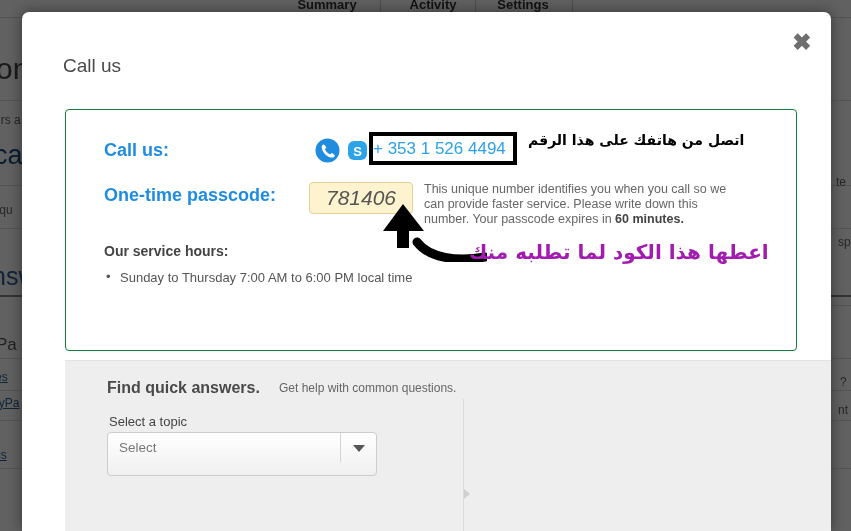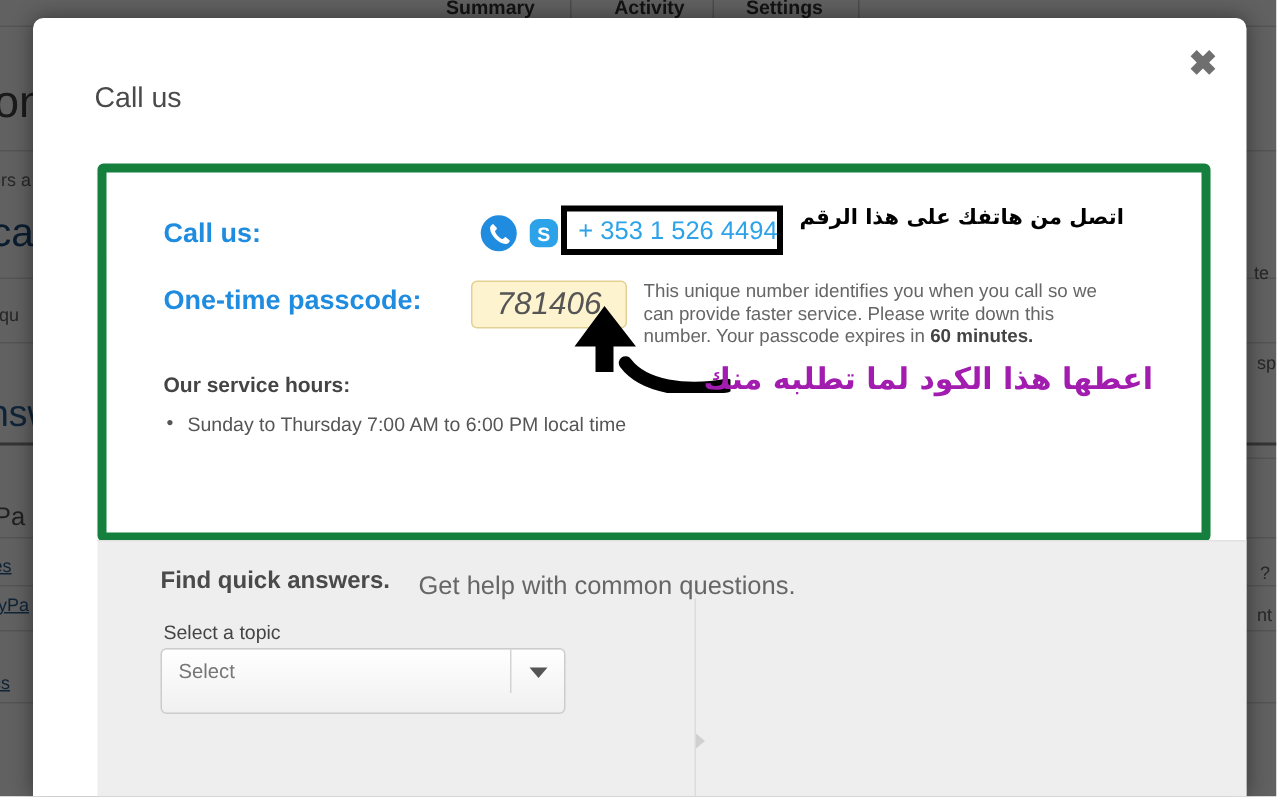--- a/index.html
+++ b/index.html
@@ -37,39 +37,39 @@
     color:#6f6f6f;font-size:23px;line-height:26px;text-align:center;
     cursor:pointer;font-weight:bold;
   }
   #modal-title{
     position:absolute;left:41px;top:43px;font-size:19px;color:#4a4a4a;
   }
 
   
   #call-card{
     position:absolute;left:43px;top:97px;width:730px;height:240px;
-    background:#ffffff;border:6px solid #15803d;border-radius:4px;
+    background:#ffffff;border:1px solid #15803d;border-radius:4px;
     box-shadow:0 1px 2px rgba(0,0,0,0.05);
   }
   .row-label{
     position:absolute;color:#1f8ce0;font-size:18px;font-weight:bold;
   }
   #lbl-callus{left:38px;top:30px;}
   #lbl-passcode{left:38px;top:75px;}
 
   #phone-icon{position:absolute;left:249px;top:28px;width:25px;height:25px;}
   #skype-icon{position:absolute;left:282px;top:31px;width:19px;height:19px;}
 
   #phone-box{
     position:absolute;left:303px;top:22px;width:148px;height:33px;
     border:4px solid #000;background:#fff;box-sizing:border-box;
   }
   #phone-number{
     position:absolute;left:0;top:0;width:148px;height:25px;line-height:25px;
-    text-align:center;color:#2ca3e8;font-size:17px;
+    text-align:left;color:#2ca3e8;font-size:17px;
   }
   #arabic-1{
     position:absolute;left:462px;top:22px;font-size:14px;color:#000;
     font-weight:bold;direction:rtl;font-family:"DejaVu Sans", sans-serif;text-align:center;
   }
 
   #passcode-box{
     position:absolute;left:243px;top:72px;width:104px;height:32px;
     background:#fdf3cf;border:1px solid #e3d193;border-radius:4px;
     box-sizing:border-box;
@@ -95,21 +95,21 @@
     position:absolute;left:447px;top:228px;font-size:20px;color:#a21caf;
     font-weight:bold;direction:rtl;font-family:"DejaVu Sans", sans-serif;
   }
 
   
   #faq-panel{
     position:absolute;left:43px;top:348px;width:766px;height:171px;
     background:#eeeeee;border-top:1px solid #e2e2e2;
   }
   #faq-heading{position:absolute;left:42px;top:18px;font-size:16px;font-weight:bold;color:#4a4a4a;}
-  #faq-sub{position:absolute;left:214px;top:20px;font-size:17px;color:#666;}
+  #faq-sub{position:absolute;left:214px;top:20px;font-size:12px;color:#666;}
   #topic-label{position:absolute;left:44px;top:53px;font-size:13px;color:#444;}
   #topic-select{
     position:absolute;left:42px;top:71px;width:270px;height:44px;
     background:linear-gradient(to bottom,#ffffff,#f0f0f0);
     border:1px solid #cccccc;border-radius:4px;box-sizing:border-box;
     cursor:pointer;
   }
   #topic-select-text{
     position:absolute;left:11px;top:0;line-height:29px;font-size:13.5px;color:#777;
   }

